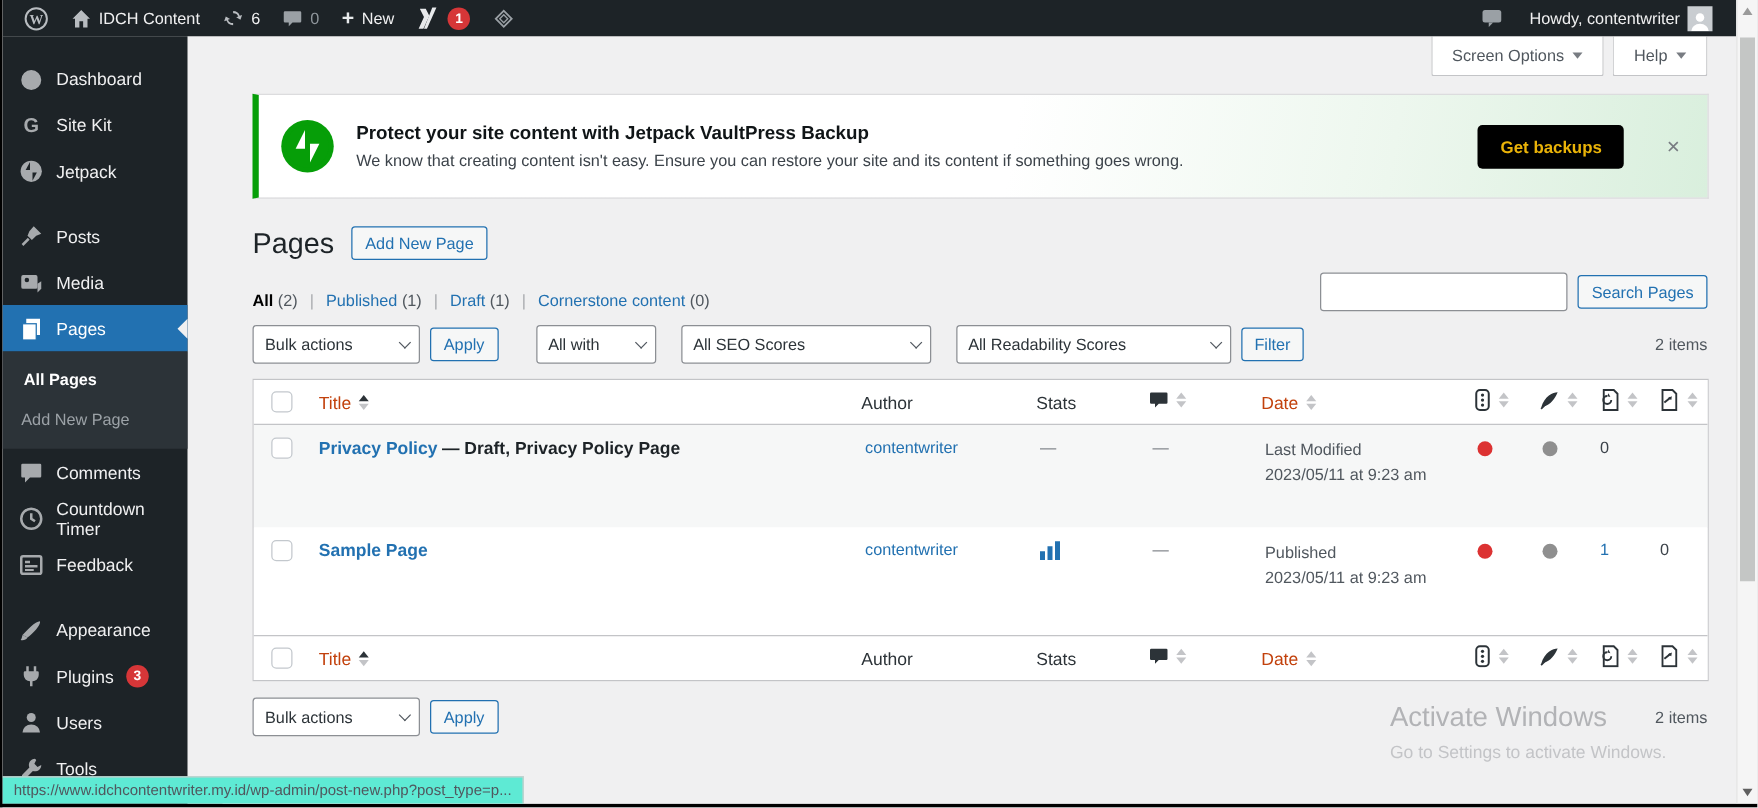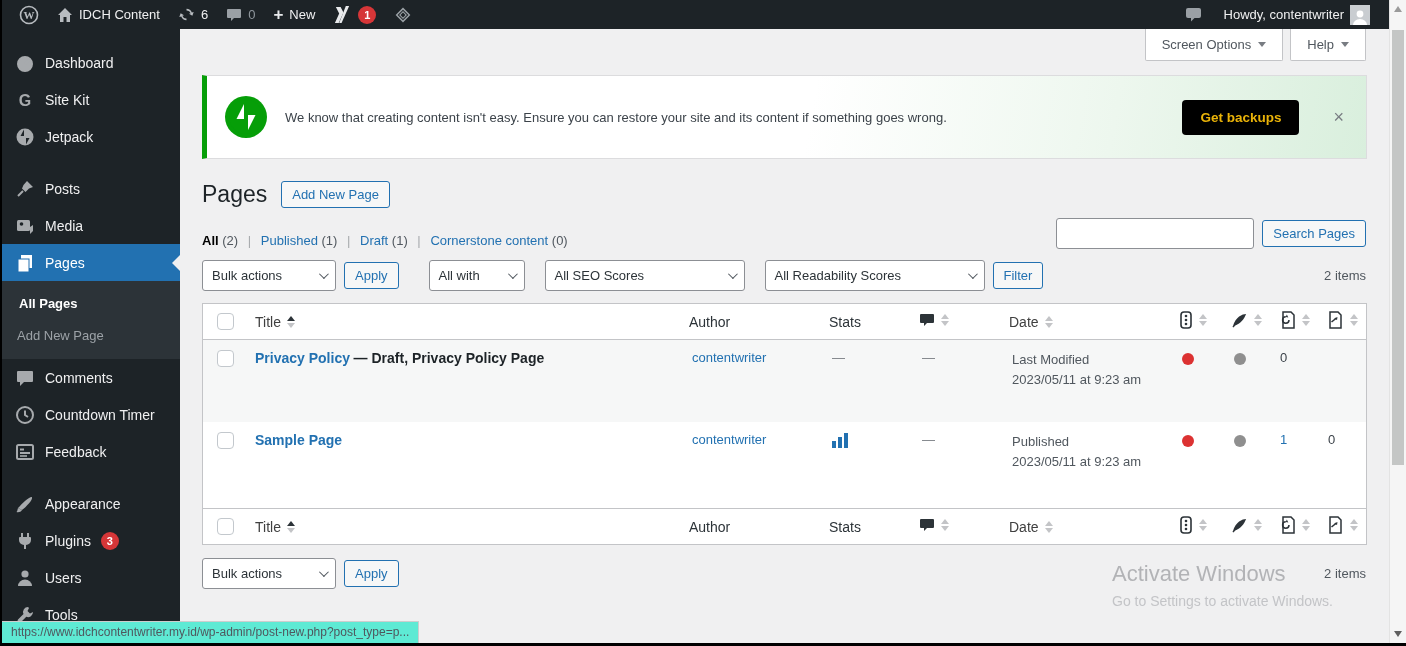--- a/index.html
+++ b/index.html
@@ -14,21 +14,21 @@
   .ab-item{ display:flex; align-items:center; gap:6px; padding:0 9px; height:100%; cursor:pointer; }
   .ab-item svg{ display:block; }
   .ab-count-dim{ color:#8f969c; }
   .ab-right{ margin-left:auto; display:flex; align-items:center; gap:4px; }
   .yoast-badge{ width:18px; height:18px; border-radius:50%; background:#d63638; color:#fff;
                 font-size:11px; display:flex; align-items:center; justify-content:center; font-weight:700; }
   .avatar{ width:20px; height:20px; background:#c9cdd1; display:flex; align-items:flex-end; justify-content:center; overflow:hidden; }
   .plus-glyph{ font-size:17px; font-weight:700; line-height:1; color:#e8eaec; }
 
   
-  .sidebar{ position:absolute; top:29px; left:0; bottom:0; width:178px; background:#1d2327; color:#f0f0f1; z-index:4; }
+  .sidebar{ position:absolute; top:29px; left:0; bottom:0; width:148px; background:#1d2327; color:#f0f0f1; z-index:4; }
   .menu{ padding-top:15px; }
   .mi{ position:relative; height:37px; display:flex; align-items:center; gap:10px;
        padding:0 8px 0 13px; font-size:14px; color:#f0f0f1; cursor:pointer; }
   .mi svg{ flex:0 0 20px; }
   .mi .ic{ fill:#a7aaad; stroke:#a7aaad; }
   .mi.active{ background:#2271b1; color:#fff; }
   .mi.active::after{ content:""; position:absolute; right:0; top:50%; margin-top:-8px;
                      border:8px solid transparent; border-right-color:#f0f0f1; }
   .badge-red{ min-width:18px; height:18px; padding:0 5px; border-radius:9px; background:#d63638; color:#fff;
               font-size:11px; display:inline-flex; align-items:center; justify-content:center; font-weight:700; }
@@ -94,21 +94,21 @@
   .c-title{ flex:1 1 auto; }
   .c-author{ flex:0 0 140px; }
   .c-stats{ flex:0 0 90px; }
   .c-comm{ flex:0 0 90px; }
   .c-date{ flex:0 0 170px; }
   .c-seo{ flex:0 0 52px; }
   .c-read{ flex:0 0 46px; }
   .c-in{ flex:0 0 48px; }
   .c-out{ flex:0 0 46px; }
   .cb{ width:17px; height:17px; background:#fff; border:1px solid #c3c8cd; border-radius:4px; cursor:pointer; }
-  .hlink{ color:#404040; font-size:14px; text-decoration:none; cursor:pointer; display:inline-flex; align-items:center; gap:6px; }
+  .hlink{ color:#c2410c; font-size:14px; text-decoration:none; cursor:pointer; display:inline-flex; align-items:center; gap:6px; }
   .hplain{ color:#2c3338; font-size:14px; }
   .sorter{ display:inline-flex; flex-direction:column; gap:2px; }
   .s-up{ width:0; height:0; border-left:4px solid transparent; border-right:4px solid transparent; border-bottom:5px solid #2c3338; }
   .s-down{ width:0; height:0; border-left:4px solid transparent; border-right:4px solid transparent; border-top:5px solid #c3c4c7; }
   .s-up.dim{ border-bottom-color:#c3c4c7; }
   .row-title a{ color:#2271b1; font-weight:700; font-size:14px; text-decoration:none; cursor:pointer; }
   .row-state{ color:#1d2327; font-weight:700; font-size:14px; }
   .alink{ color:#2271b1; text-decoration:none; cursor:pointer; }
   .datecell{ color:#50575e; line-height:1.55; }
   .dot{ width:12px; height:12px; border-radius:50%; display:inline-block; margin-top:3px; }
@@ -319,20 +319,21 @@
 
     <div class="jp-banner">
       <div class="jp-circle">
         <svg width="42" height="42" viewBox="0 0 42 42">
           <circle cx="21" cy="21" r="17" fill="#069e08"></circle>
           <path d="M19 8 L19 23 L11.5 23 Z" fill="#fff"></path>
           <path d="M23 34 L23 19 L30.5 19 Z" fill="#fff"></path>
         </svg>
       </div>
       <div class="jp-text">
+        <div class="jp-title">Protect your site content with Jetpack VaultPress Backup</div>
         <div class="jp-body">We know that creating content isn't easy. Ensure you can restore your site and its content if something goes wrong.</div>
       </div>
       <button class="btn-dark">Get backups</button>
       <span class="jp-close">×</span>
     </div>
 
     <div class="heading-row">
       <span class="page-title">Pages</span>
       <button class="btn-sec">Add New Page</button>
     </div>

